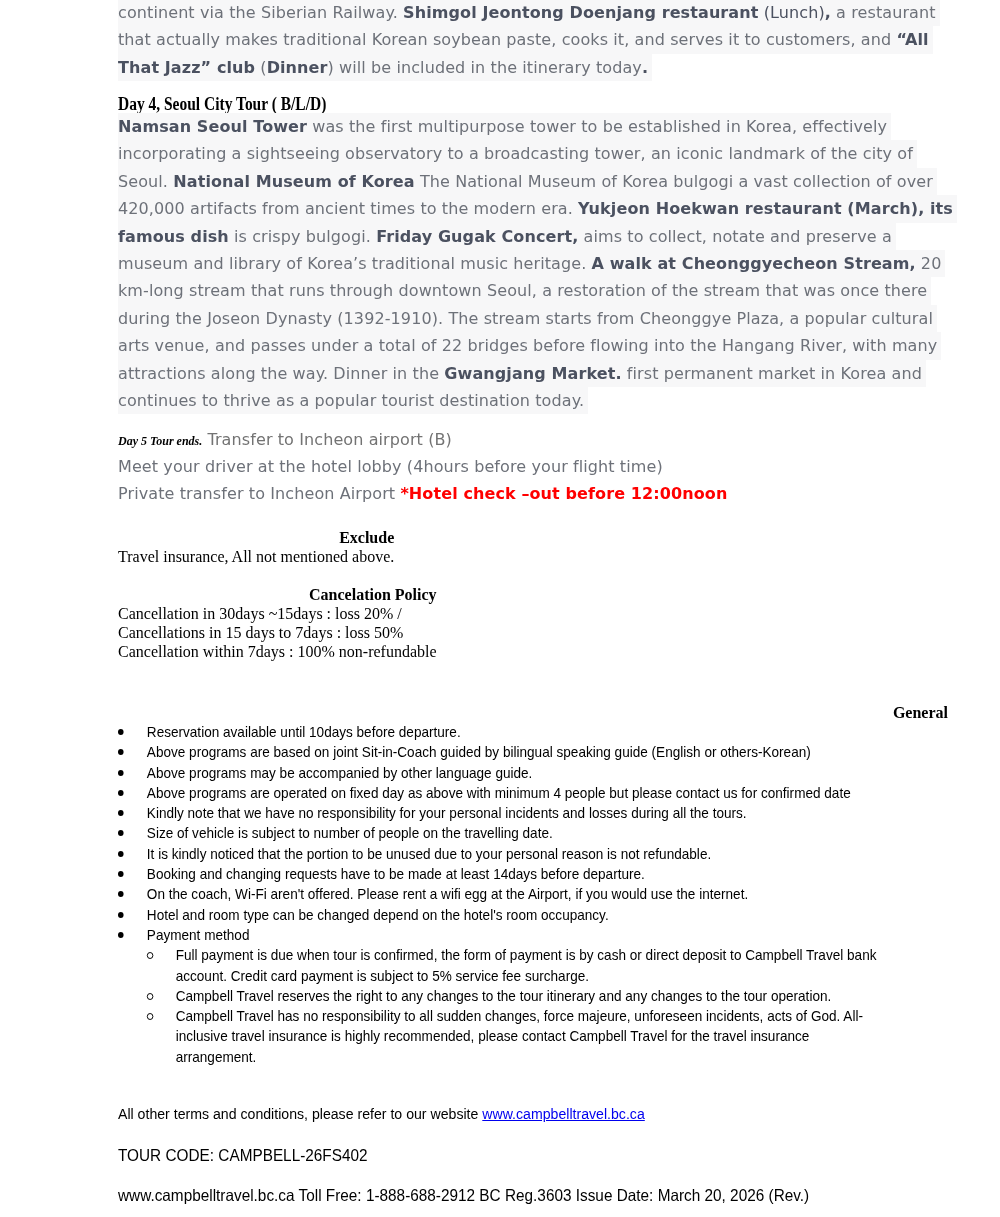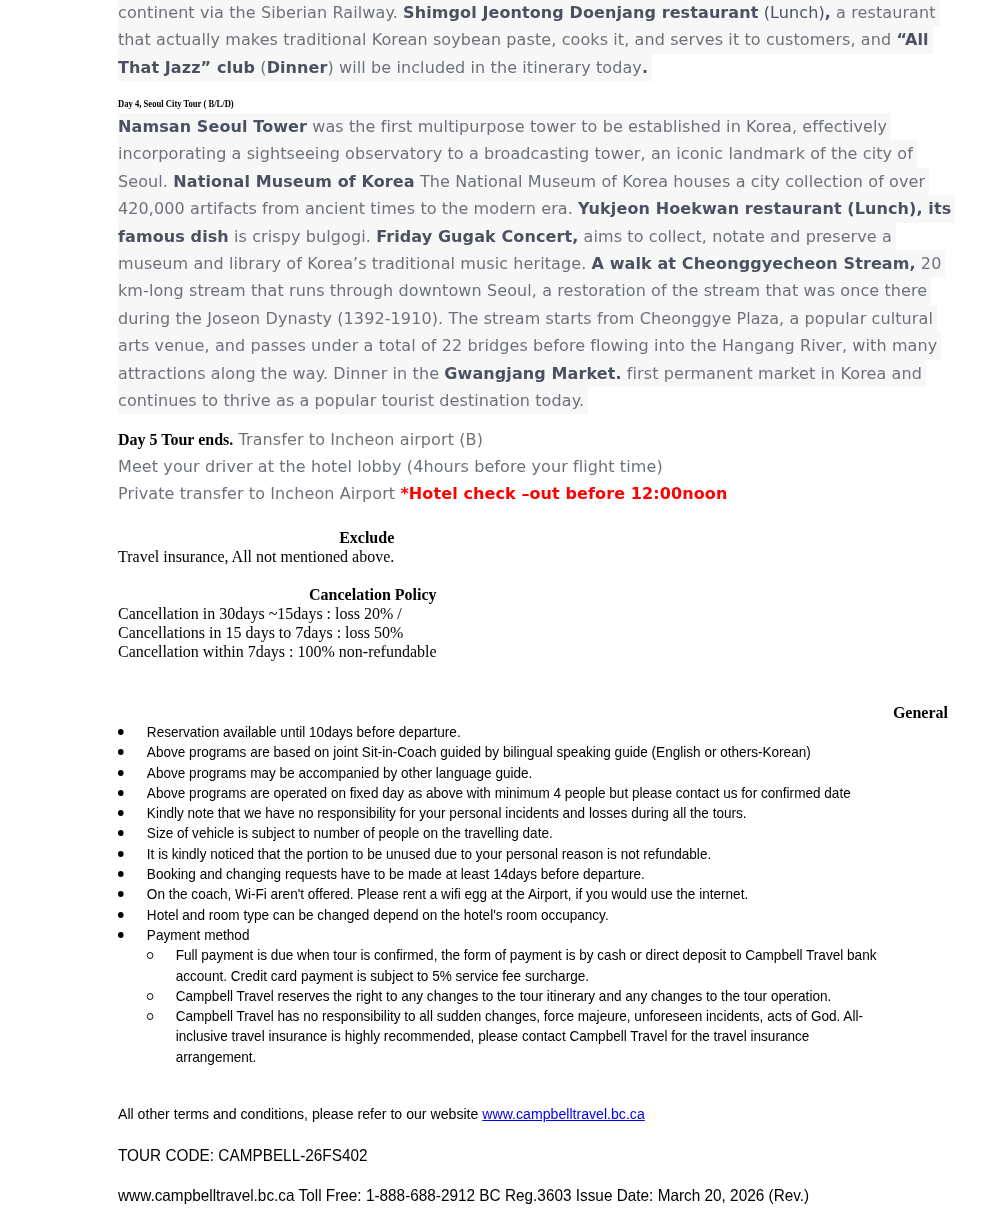--- a/index.html
+++ b/index.html
@@ -4,21 +4,21 @@
 <style>
   html, body { margin: 0; padding: 0; background: #ffffff; }
   body { width: 1000px; height: 1217px; position: relative; overflow: hidden; }
   .page { position: absolute; left: 118px; top: 0; width: 770px; }
 
   .itin { font-family: "DejaVu Sans", sans-serif; font-size: 16px; color: #6d7179; letter-spacing: 0.1px; }
   .itin .line { line-height: 27.4px; height: 27.4px; white-space: nowrap; }
   .itin .hl { background: #f7f7f8; display: inline-block; padding-right: 4px; }
   .itin b { color: #4b5160; font-weight: bold; }
 
-  .dayhead { font-family: "Liberation Serif", serif; font-weight: bold; color: #000; font-size: 10px; height: 24px; line-height: 24px; }
+  .dayhead { font-family: "Liberation Serif", serif; font-weight: bold; color: #000; font-size: 18px; height: 24px; line-height: 24px; }
   .dayhead .narrow { display: inline-block; transform: scaleX(0.86); transform-origin: left center; }
 
   .red { color: #ff0000; font-weight: bold; }
 
   .serif { font-family: "Liberation Serif", serif; color: #000; font-size: 16px; line-height: 19px; }
   .serif h4 { margin: 0; font-size: 16px; font-weight: bold; text-align: right; }
   .serif .row { height: 19px; white-space: nowrap; }
 
   .cal { font-family: "Liberation Sans", sans-serif; color: #000; font-size: 14.6px; transform: scaleX(0.93); transform-origin: left top; width: 830px; }
   .bullets { list-style: none; margin: 0; padding: 0; }
@@ -40,34 +40,34 @@
     <div class="line"><span class="hl"><span>that actually makes traditional Korean soybean paste, cooks it, and serves it to customers, and </span><b>“All</b></span></div>
     <div class="line"><span class="hl"><b>That Jazz” club</b><span> (</span><b>Dinner</b><span>) will be included in the itinerary today</span><b>.</b></span></div>
   </div>
 
   <div class="dayhead" style="position:absolute; top:92px; left:0;">
     <span class="narrow">Day 4, Seoul City Tour ( B/L/D)</span>
   </div>
   <div class="itin" id="day4" style="position:absolute; top:113px; left:0;">
       <div class="line"><span class="hl"><b>Namsan Seoul Tower</b><span> was the first multipurpose tower to be established in Korea, effectively</span></span></div>
       <div class="line"><span class="hl"><span>incorporating a sightseeing observatory to a broadcasting tower, an iconic landmark of the city of</span></span></div>
-      <div class="line"><span class="hl"><span>Seoul. </span><b>National Museum of Korea</b><span> The National Museum of Korea houses a city collection of over</span></span></div>
-      <div class="line"><span class="hl"><span>420,000 artifacts from ancient times to the modern era. </span><b>Yukjeon Hoekwan restaurant (Lunch), its</b></span></div>
+      <div class="line"><span class="hl"><span>Seoul. </span><b>National Museum of Korea</b><span> The National Museum of Korea bulgogi a vast collection of over</span></span></div>
+      <div class="line"><span class="hl"><span>420,000 artifacts from ancient times to the modern era. </span><b>Yukjeon Hoekwan restaurant (March), its</b></span></div>
       <div class="line"><span class="hl"><b>famous dish</b><span> is crispy bulgogi. </span><b>Friday Gugak Concert,</b><span> aims to collect, notate and preserve a</span></span></div>
       <div class="line"><span class="hl"><span>museum and library of Korea’s traditional music heritage. </span><b>A walk at Cheonggyecheon Stream,</b><span> 20</span></span></div>
       <div class="line"><span class="hl"><span>km-long stream that runs through downtown Seoul, a restoration of the stream that was once there</span></span></div>
       <div class="line"><span class="hl"><span>during the Joseon Dynasty (1392-1910). The stream starts from Cheonggye Plaza, a popular cultural</span></span></div>
       <div class="line"><span class="hl"><span>arts venue, and passes under a total of 22 bridges before flowing into the Hangang River, with many</span></span></div>
       <div class="line"><span class="hl"><span>attractions along the way. Dinner in the </span><b>Gwangjang Market.</b><span> first permanent market in Korea and</span></span></div>
       <div class="line"><span class="hl"><span>continues to thrive as a popular tourist destination today.</span></span></div>
     </div>
 
   <div style="position:absolute; top:427px; left:0;">
     <div style="height:26px; line-height:26px; white-space:nowrap;">
-      <span class="dayhead" style="font-size:16px;">Day 5  Tour ends.</span><span class="itin" style="color:#737373;"> Transfer to Incheon airport (B)</span>
+      <span class="dayhead" style="font-size:12px;font-style:italic;">Day 5  Tour ends.</span><span class="itin" style="color:#737373;"> Transfer to Incheon airport (B)</span>
     </div>
     <div class="itin">
       <div class="line">Meet your driver at the hotel lobby (4hours before your flight time)</div>
       <div class="line"><span>Private transfer to Incheon Airport </span><span class="red">*Hotel check –out before 12:00noon</span></div>
     </div>
   </div>
 
   <div class="serif" style="position:absolute; top:528px; left:0;">
     <h4>Exclude</h4>
     <div class="row">Travel insurance, All not mentioned above.</div>

